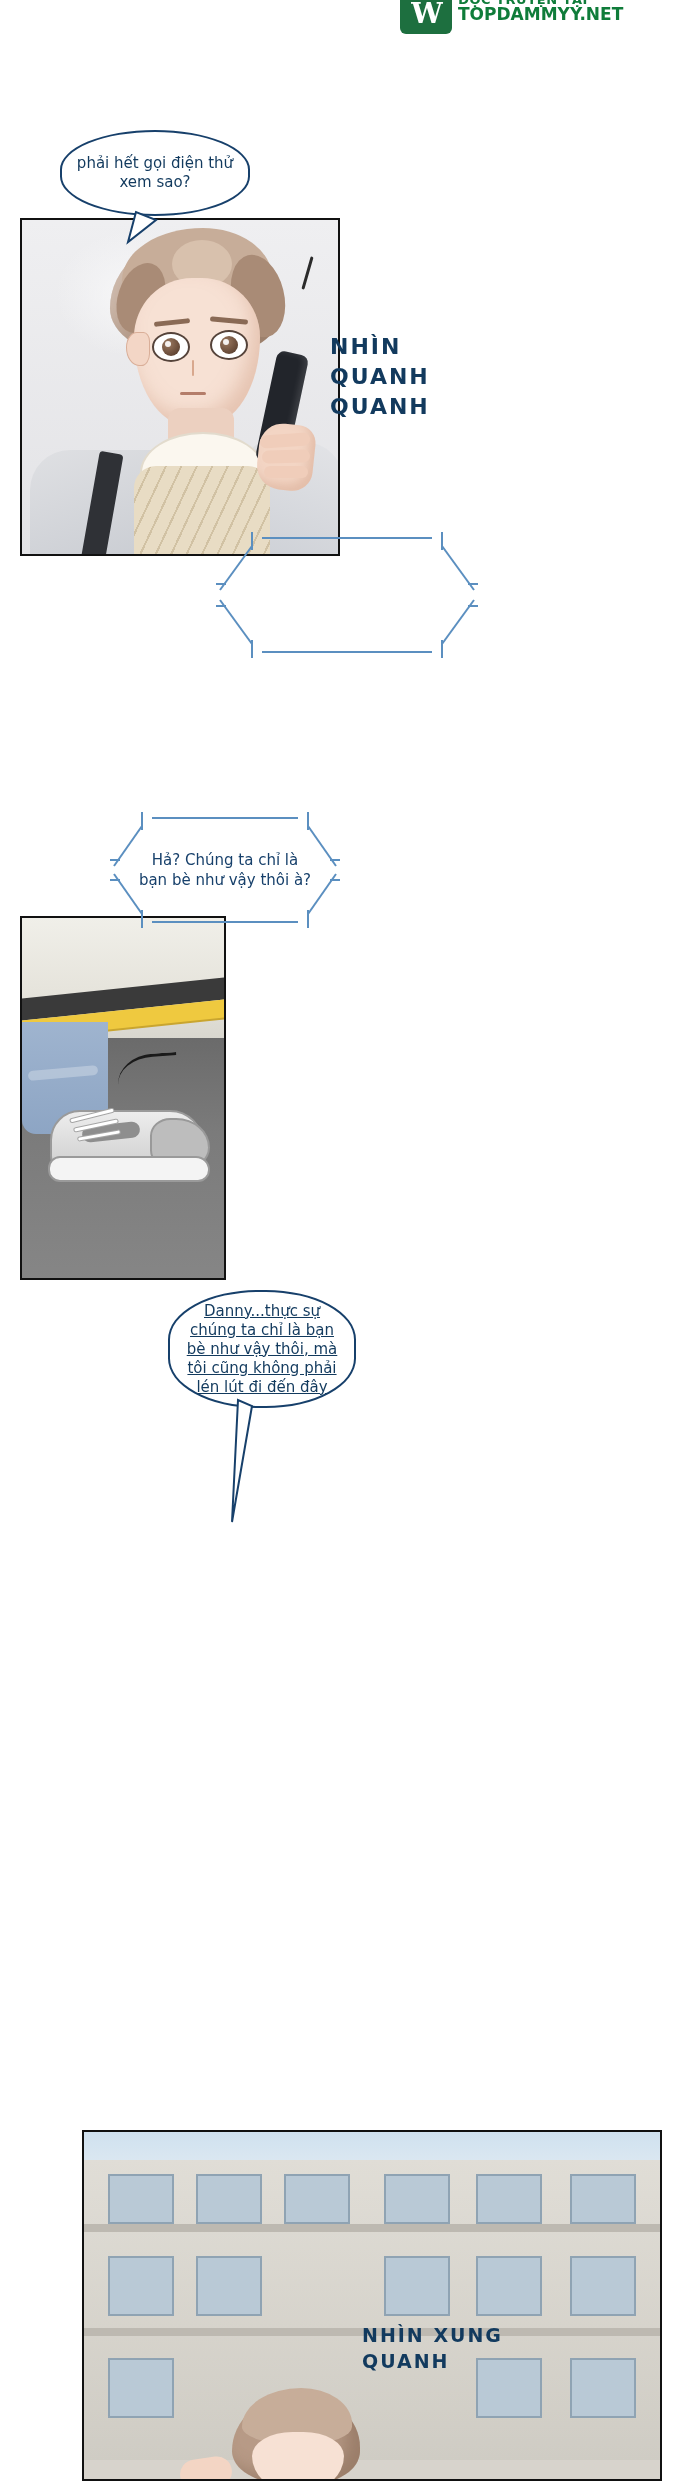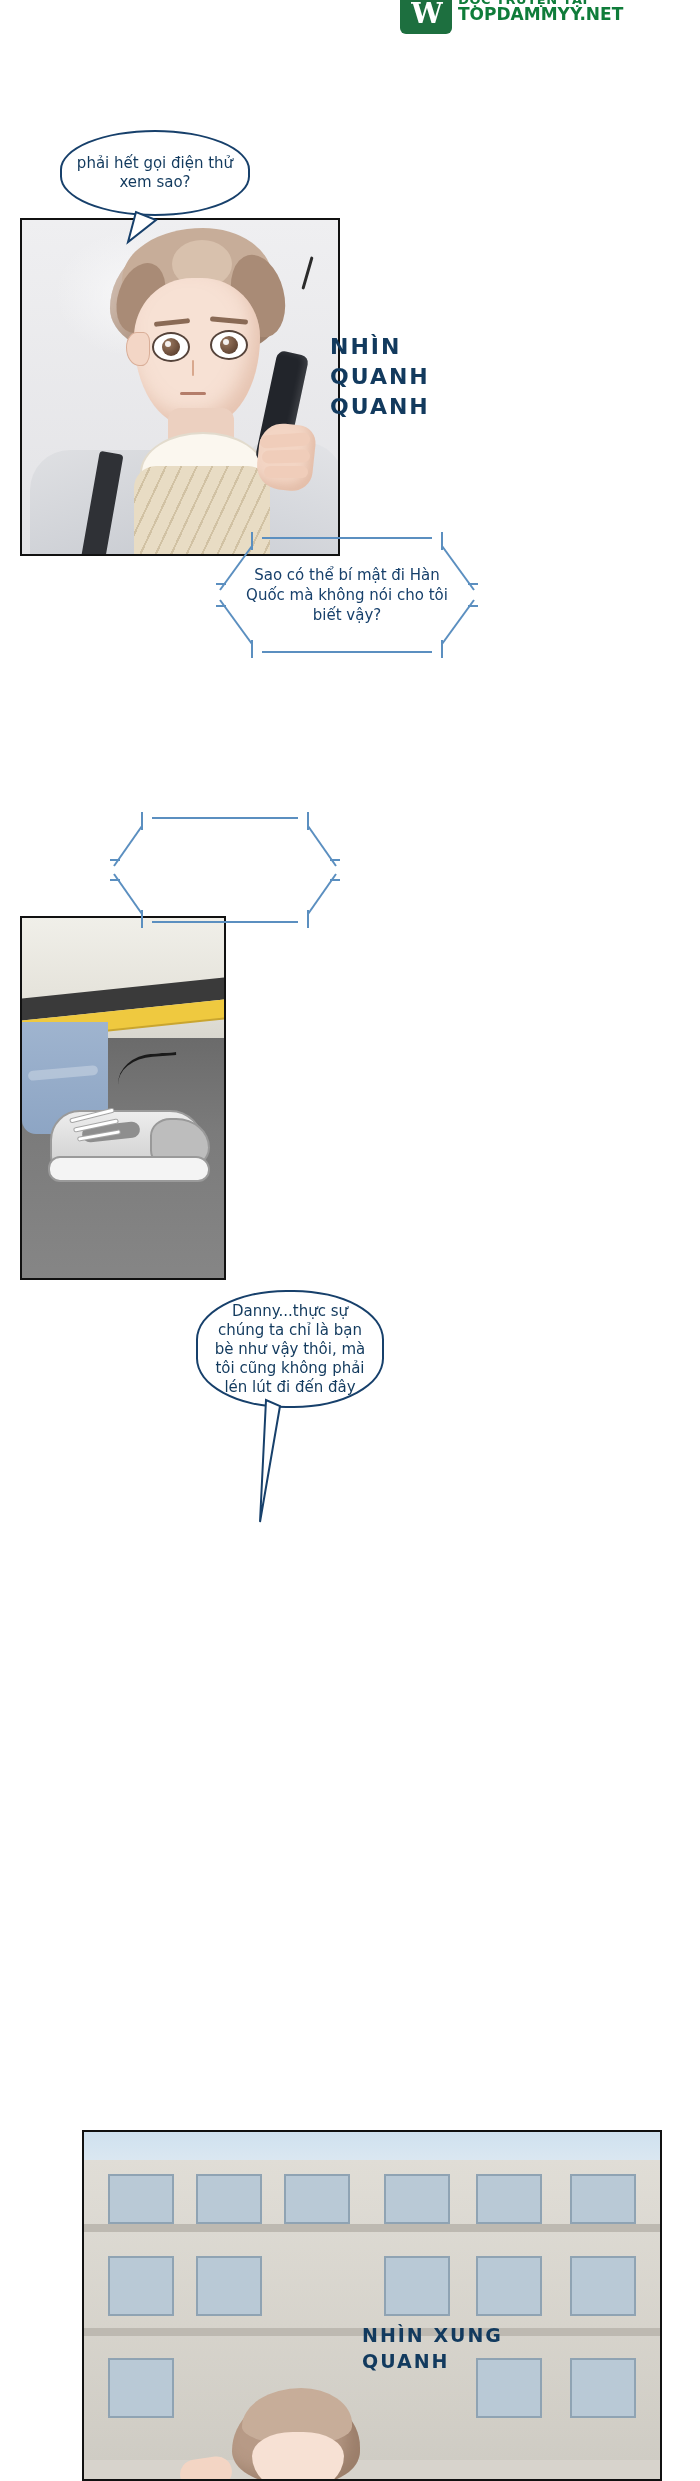--- a/index.html
+++ b/index.html
@@ -559,21 +559,20 @@
         <path d="M36 12 L36 30"></path>
         <path d="M226 12 L226 30"></path>
         <path d="M36 120 L36 138"></path>
         <path d="M226 120 L226 138"></path>
         <path d="M252 64 L268 64"></path>
         <path d="M252 86 L268 86"></path>
         <path d="M-6 64 L10 64"></path>
         <path d="M-6 86 L10 86"></path>
       </g>
     </svg>
-    <span class="htext">Sao có thể bí mật đi Hàn Quốc mà không nói cho tôi biết vậy?</span>
   </div>
 
   <div class="hexbubble" id="bubble-3" style="left:110px; top:800px; width:230px; height:140px;">
     <svg viewBox="0 0 230 140" preserveAspectRatio="none">
       <g fill="none" stroke="#5b8fc0" stroke-width="2">
         <path d="M42 18 L188 18"></path>
         <path d="M198 26 L226 66"></path>
         <path d="M226 74 L198 114"></path>
         <path d="M188 122 L42 122"></path>
         <path d="M32 114 L4 74"></path>
@@ -581,20 +580,21 @@
         <path d="M32 12 L32 30"></path>
         <path d="M198 12 L198 30"></path>
         <path d="M32 110 L32 128"></path>
         <path d="M198 110 L198 128"></path>
         <path d="M220 60 L236 60"></path>
         <path d="M220 80 L236 80"></path>
         <path d="M-6 60 L10 60"></path>
         <path d="M-6 80 L10 80"></path>
       </g>
     </svg>
+    <span class="htext">Hả? Chúng ta chỉ là bạn bè như vậy thôi à?</span>
   </div>
 
   <div class="panel" id="panel-shoe">
     <div class="ground"></div>
     <div class="platform"></div>
     <div class="edge-dark"></div>
     <div class="yellow-line"></div>
 
     <div class="pant"></div>
     <div class="pant-fold"></div>
@@ -604,21 +604,21 @@
     <div class="shoe-stripe"></div>
     <div class="shoe-sole"></div>
     <div class="laces">
       <div class="lace" style="left:0; top:0; width:44px; transform:rotate(-14deg);"></div>
       <div class="lace" style="left:4px; top:10px; width:44px; transform:rotate(-12deg);"></div>
       <div class="lace" style="left:8px; top:20px; width:42px; transform:rotate(-10deg);"></div>
     </div>
     <div class="motion"></div>
   </div>
 
-  <div class="bubble" id="bubble-4" style="left:196px; top:1290px; width:188px; height:118px; border-radius:48% / 42%;">
+  <div class="bubble" id="bubble-4" style="left:168px; top:1290px; width:188px; height:118px; border-radius:48% / 42%;text-decoration:underline;">
     <span>Danny...thực sự chúng ta chỉ là bạn bè như vậy thôi, mà tôi cũng không phải lén lút đi đến đây</span>
     <svg style="position:absolute; left:56px; top:108px; width:40px; height:130px; overflow:visible;">
       <path d="M12,0 L6,122 L26,6 Z" fill="#ffffff" stroke="#17406b" stroke-width="2"></path>
     </svg>
   </div>
 
   <div class="panel" id="panel-bottom">
     <div class="sky"></div>
     <div class="building"></div>
 

